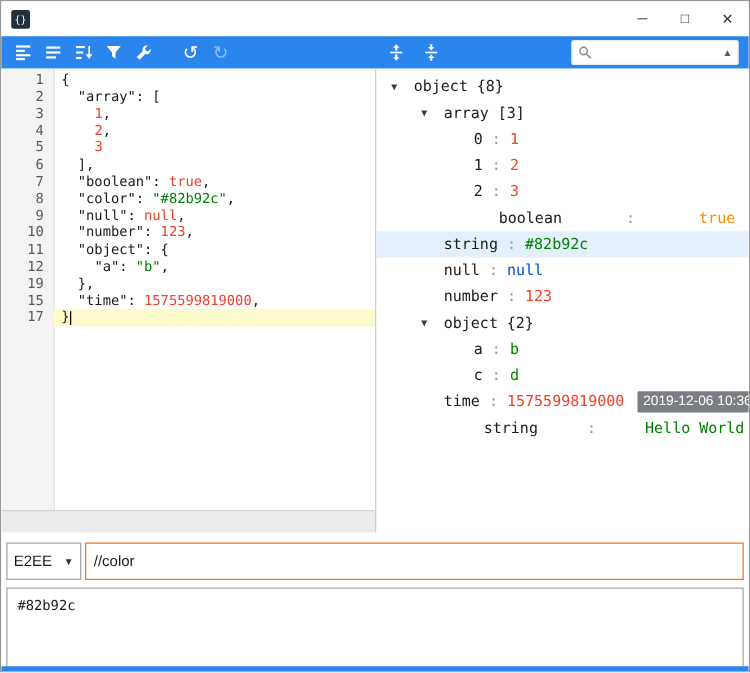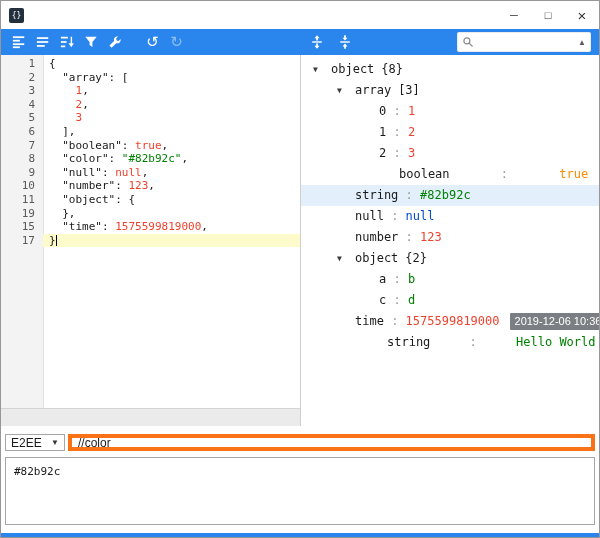--- a/index.html
+++ b/index.html
@@ -69,26 +69,26 @@
   .sep { color:#9a9a9a; }
   .v-num { color:#ee422e; }
   .v-str { color:#008000; }
   .v-bool { color:#ff8c00; }
   .v-null { color:#004ed0; }
   .badge { margin-left:10px; background:#7b7f83; color:#fff; font-size:11px;
     height:17px; line-height:17px; padding:0 5px; border-radius:1px;
     font-family:"Liberation Sans", sans-serif; }
   
   .bottom { position:absolute; top:425px; left:0; right:0; bottom:0; background:#fff; }
-  .query-row { display:flex; margin:8px 4px 0 4px; height:17px; gap:3px; }
+  .query-row { display:flex; margin:8px 4px 0 4px; height:30px; gap:3px; }
   .query-select { width:60px; flex:0 0 60px; box-sizing:border-box; border:1px solid #a6a6a6;
     background:#fff; display:flex; align-items:center; justify-content:space-between;
     padding:0 5px; font-size:12px; color:#1a1a1a; }
   .query-select .tri { font-size:8px; color:#333; }
-  .query-input { flex:1; box-sizing:border-box; border:4px solid #f97316; outline:0;
+  .query-input { flex:1; box-sizing:border-box; border:1px solid #f97316; outline:0;
     font-size:12px; padding:0 6px; color:#1a1a1a; font-family:"Liberation Sans", sans-serif; }
   .result-box { margin:6px 4px 0 4px; height:68px; box-sizing:border-box; border:1px solid #a6a6a6;
     padding:7px 8px; font-family:"DejaVu Sans Mono", monospace; font-size:11px; color:#1a1a1a; }
   .bottom-accent { position:absolute; left:0; right:0; bottom:0; height:4px; background:#2a85ec; }
 </style>
 </head>
 <body>
 
 <div class="window">
 
@@ -220,20 +220,24 @@
             <span class="gutter-cell">9</span>
             <span class="code-cell"><span class="tk-p">  </span><span class="tk-key">"null"</span><span class="tk-p">: </span><span class="tk-null">null</span><span class="tk-p">,</span></span>
           </div>
           <div class="code-row">
             <span class="gutter-cell">10</span>
             <span class="code-cell"><span class="tk-p">  </span><span class="tk-key">"number"</span><span class="tk-p">: </span><span class="tk-num">123</span><span class="tk-p">,</span></span>
           </div>
           <div class="code-row">
             <span class="gutter-cell">11</span>
             <span class="code-cell"><span class="tk-p">  </span><span class="tk-key">"object"</span><span class="tk-p">: {</span></span>
+          </div>
+          <div class="code-row">
+            <span class="gutter-cell">12</span>
+            <span class="code-cell"><span class="tk-p">    </span><span class="tk-key">"a"</span><span class="tk-p">: </span><span class="tk-str">"b"</span><span class="tk-p">,</span></span>
           </div>
           <div class="code-row">
             <span class="gutter-cell">19</span>
             <span class="code-cell"><span class="tk-p">  },</span></span>
           </div>
           <div class="code-row">
             <span class="gutter-cell">15</span>
             <span class="code-cell"><span class="tk-p">  </span><span class="tk-key">"time"</span><span class="tk-p">: </span><span class="tk-num">1575599819000</span><span class="tk-p">,</span></span>
           </div>
           <div class="code-row active">

